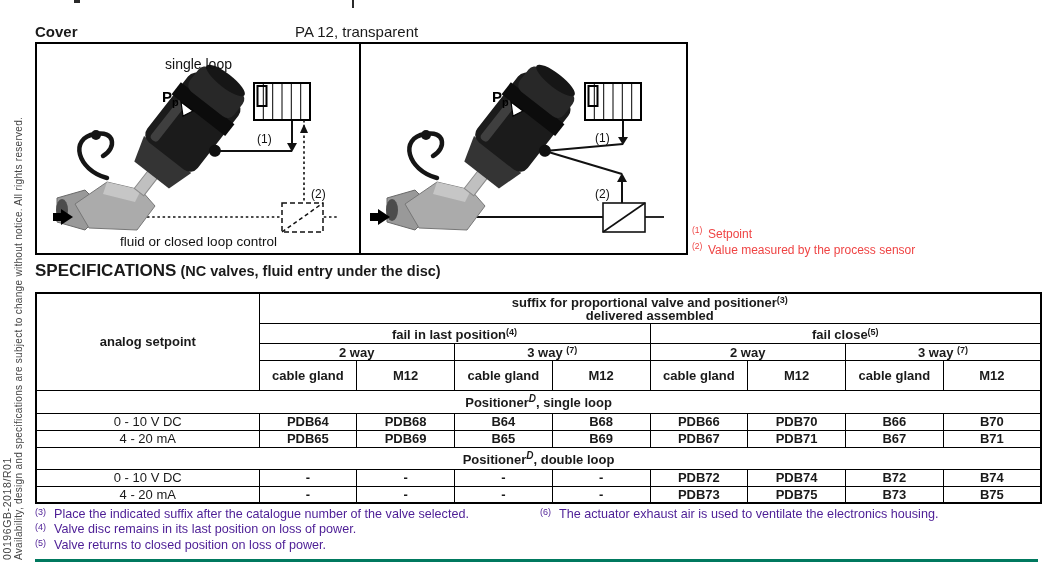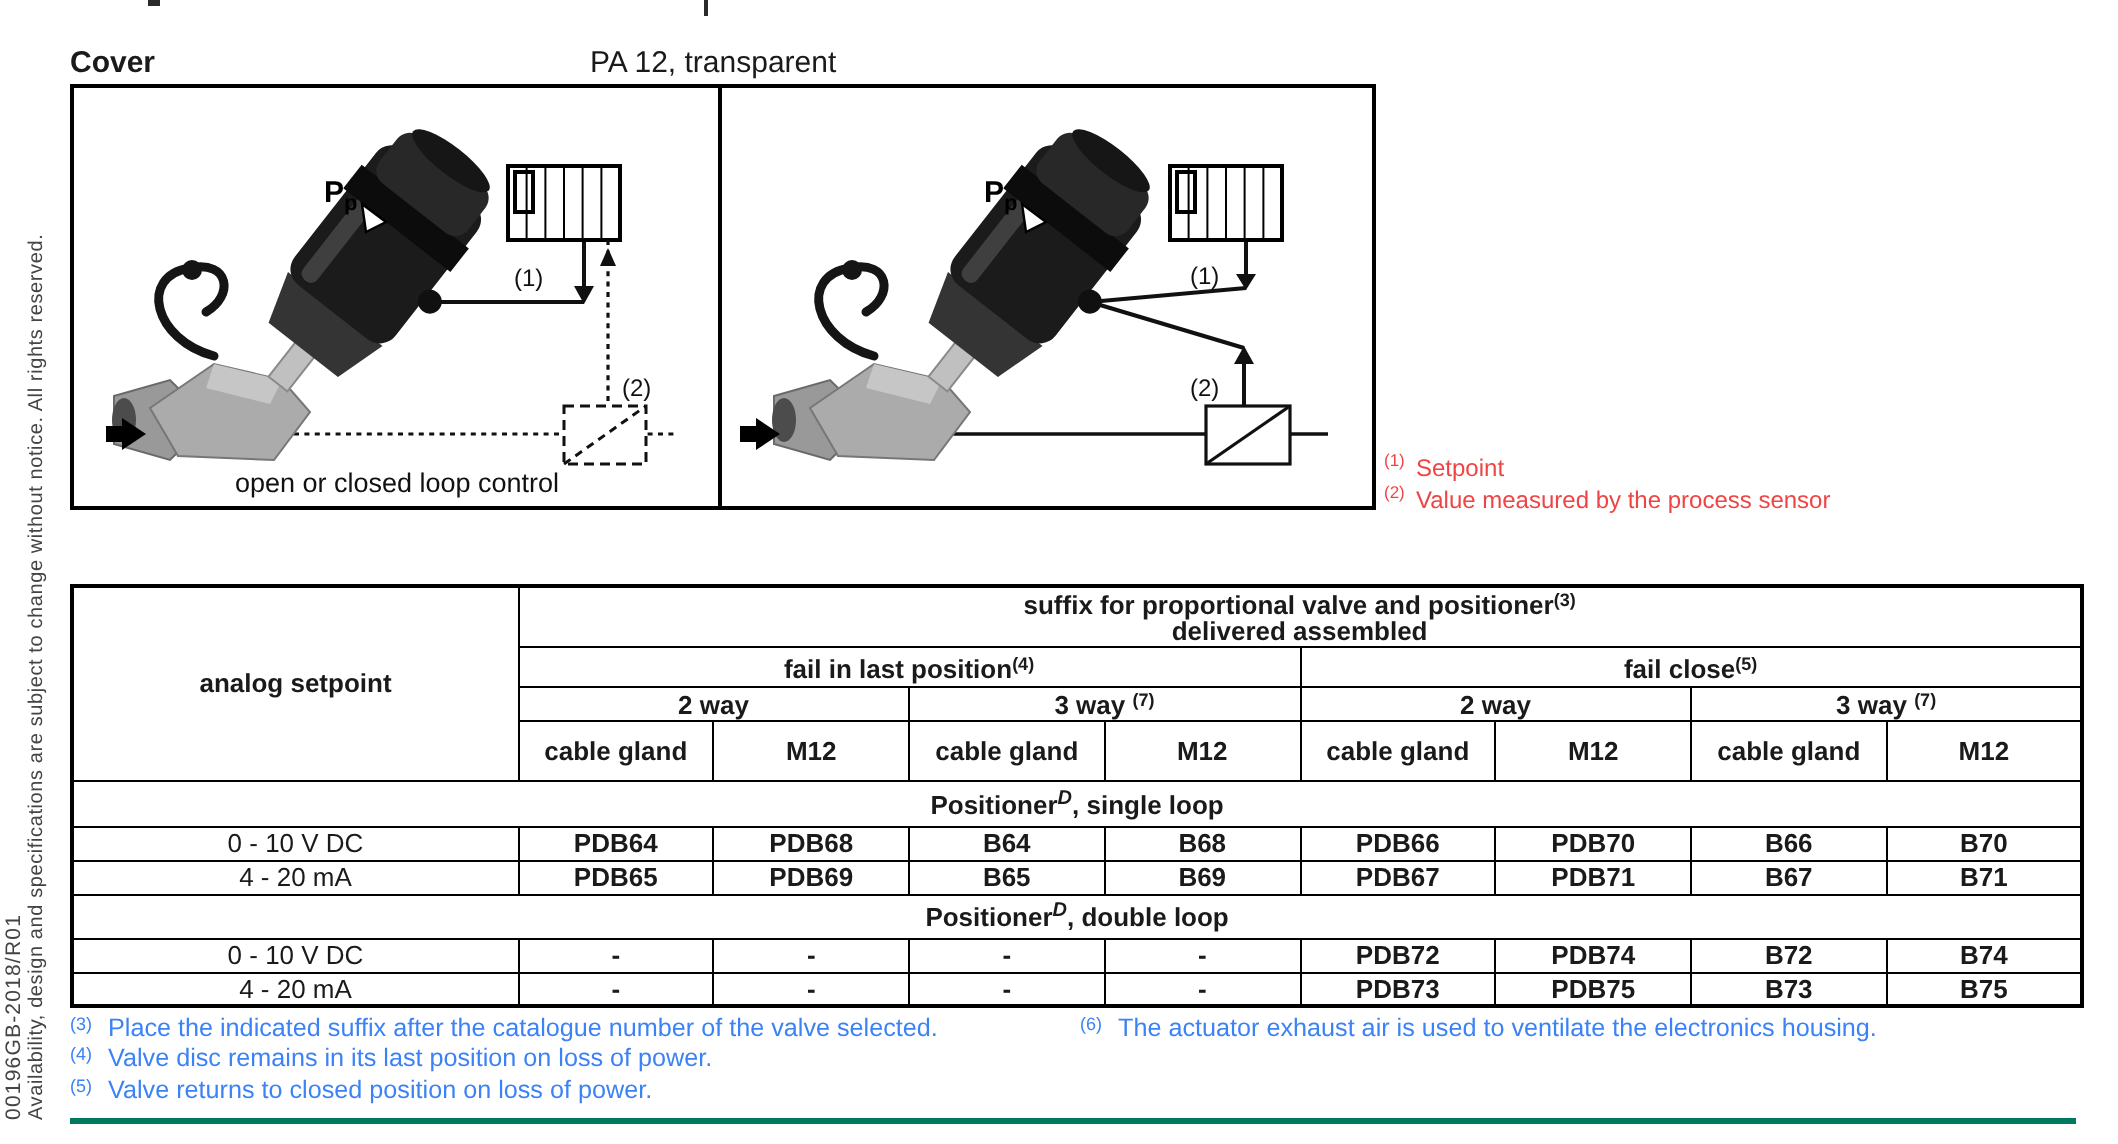--- a/index.html
+++ b/index.html
@@ -39,21 +39,21 @@
   td.col1-head { font-weight:bold; font-size:13px; padding-bottom:40px; }
   td.hd { font-weight:bold; font-size:12.5px; line-height:13px; }
   td.hd sup.ref, .suffix-head sup.ref { font-weight:bold; }
   sup.ref { font-size:9px; vertical-align:4px; }
   td.sec { text-align:left; font-weight:bold; font-size:13.5px; padding-left:7px; }
   td.sec sup { font-size:10px; font-style:italic; vertical-align:5px; }
   td.lbl { font-weight:normal;margin-top:36px; }
   td.val { font-weight:bold; }
 
   
-  .foot { position:absolute; top:506px; font-size:12.6px; line-height:13.4px; color:#3b82f6; }
+  .foot { position:absolute; top:506px; font-size:12.6px; line-height:13.4px; color:#4c1d95; }
   .fn { white-space:nowrap; }
   .fn sup { font-size:9px; vertical-align:3px; display:inline-block; width:19px; }
 
   .accent-bar { position:absolute; left:35px; top:559px; width:1003px; height:3px; background:#00795f; }
 </style>
 </head>
 <body>
 
 <div class="page">
 
@@ -125,32 +125,34 @@
       <line x1="510" y1="109" x2="587" y2="132" stroke="#111" stroke-width="2"></line>
       <line x1="587" y1="161" x2="587" y2="140" stroke="#111" stroke-width="2"></line>
       <polygon points="582,140 592,140 587,131" fill="#111"></polygon>
       <rect x="568" y="161" width="42" height="29" fill="#fff" stroke="#111" stroke-width="1.6"></rect>
       <line x1="568" y1="190" x2="610" y2="161" stroke="#111" stroke-width="1.6"></line>
       <line x1="610" y1="175" x2="629" y2="175" stroke="#111" stroke-width="1.8"></line>
       <path d="M335,171 h8 v-4 l12,8 l-12,8 v-4 h-8 z" fill="#000"></path>
       <polygon points="476,60 488,69 478,74" fill="#fff" stroke="#000" stroke-width="1.2"></polygon>
     </svg>
 
-    <div class="dg-caption" style="left:0; top:190px; width:323px;">open or closed loop control</div>
+    <div class="dg-title" style="left:0; top:12px; width:323px;">single loop</div>
+    <div class="dg-caption" style="left:0; top:190px; width:323px;">fluid or closed loop control</div>
     <div class="pp" style="left:125px; top:44px;"><span>P</span><sub>p</sub></div>
     <div class="pp" style="left:455px; top:44px;"><span>P</span><sub>p</sub></div>
     <div class="dg-ref" style="left:220px; top:88px;">(1)</div>
     <div class="dg-ref" style="left:274px; top:143px;">(2)</div>
     <div class="dg-ref" style="left:558px; top:87px;">(1)</div>
     <div class="dg-ref" style="left:558px; top:143px;">(2)</div>
   </div>
 
   <div class="side-note" style="top:222px;"><sup>(1)</sup><span>Setpoint</span></div>
   <div class="side-note" style="top:238px;"><sup>(2)</sup><span>Value measured by the process sensor</span></div>
 
+  <div class="sect-title"><span class="main">SPECIFICATIONS</span><span class="sub"> (NC valves, fluid entry under the disc)</span></div>
 
   <table class="spec">
     <colgroup>
       <col style="width:223px;">
       <col style="width:97.75px;">
         <col style="width:97.75px;">
         <col style="width:97.75px;">
         <col style="width:97.75px;">
       <col style="width:97.75px;">
         <col style="width:97.75px;">

